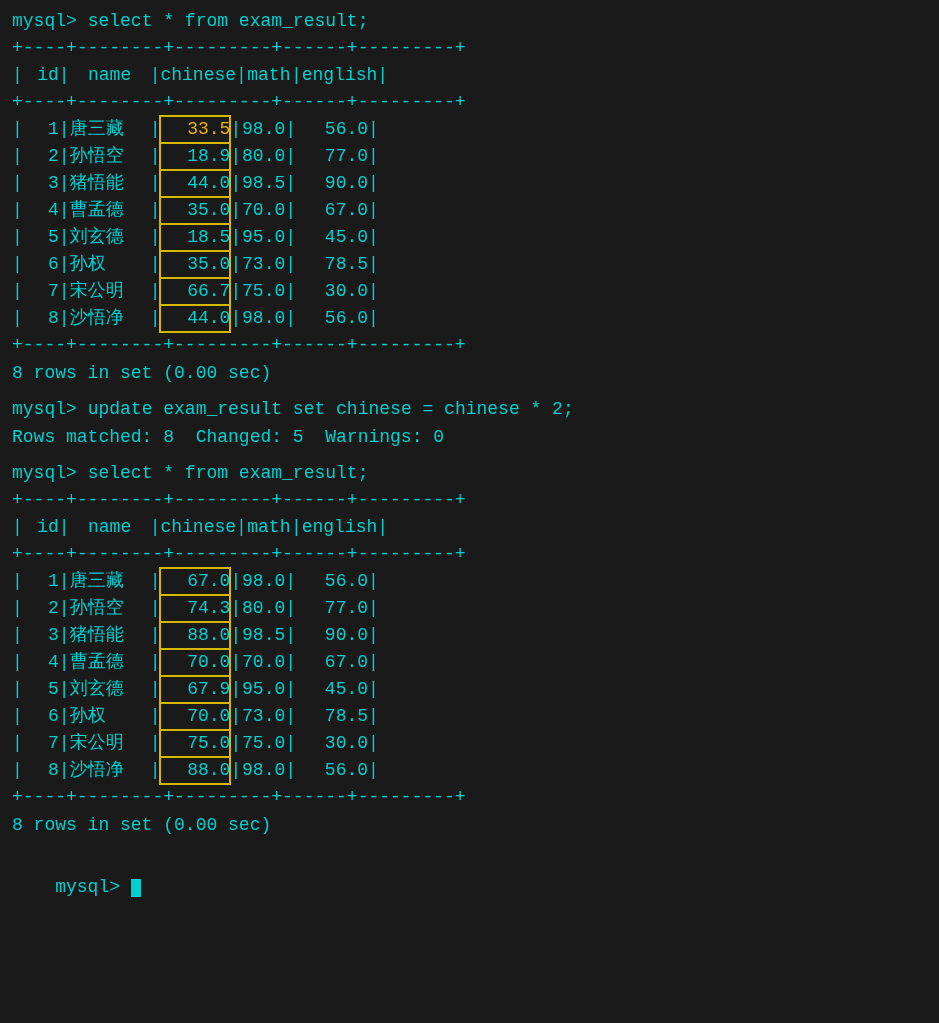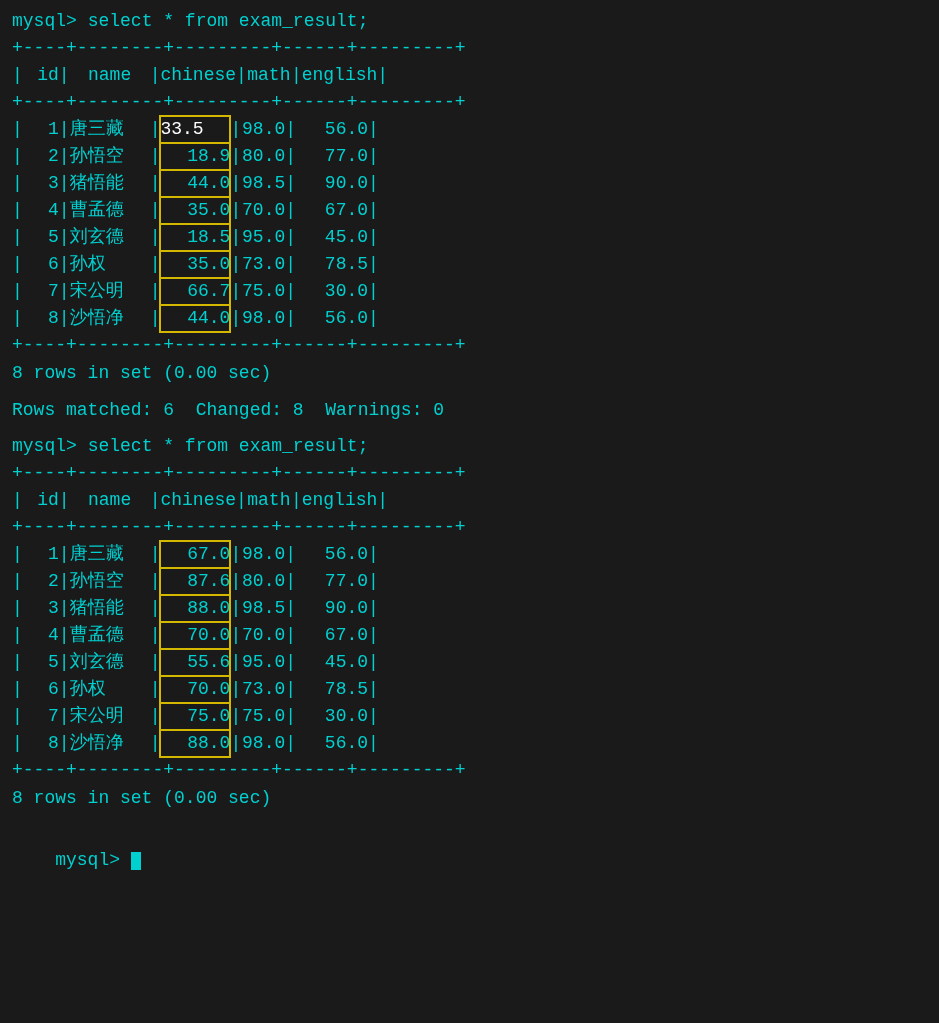--- a/index.html
+++ b/index.html
@@ -65,21 +65,21 @@
     </div>
     <div class="table-border-row">+----+--------+---------+------+---------+</div>
 
     <div id="table1-rows">
         <div style="display: flex; line-height: 1.5;">
           <span style="color:#00d0d0;">| </span>
           <span style="min-width:36px; text-align:right; color:#00d0d0;">1</span>
           <span style="color:#00d0d0;"> | </span>
           <span style="min-width:80px; text-align:left; color:#00d0d0;">唐三藏</span>
           <span style="color:#00d0d0;"> | </span>
-          <span style="min-width:70px; color:#ffffff; outline: 2px solid #d4b800; outline-offset:-1px; display:inline-block;font-family:Liberation Mono, monospace;">33.5</span>
+          <span style="min-width:70px; text-align:right; color:#eab308; outline: 2px solid #d4b800; outline-offset:-1px; display:inline-block;font-family:Liberation Mono, monospace;">33.5</span>
           <span style="color:#00d0d0;"> | </span>
           <span style="min-width:44px; text-align:right; color:#00d0d0;">98.0</span>
           <span style="color:#00d0d0;"> | </span>
           <span style="min-width:72px; text-align:right; color:#00d0d0;">56.0</span>
           <span style="color:#00d0d0;"> |</span>
         </div>
         <div style="display: flex; line-height: 1.5;">
           <span style="color:#00d0d0;">| </span>
           <span style="min-width:36px; text-align:right; color:#00d0d0;">2</span>
           <span style="color:#00d0d0;"> | </span>
@@ -171,21 +171,22 @@
           <span style="color:#00d0d0;"> |</span>
         </div>
       </div>
 
     <div class="table-border-row">+----+--------+---------+------+---------+</div>
   </div>
   <div class="info-line">8 rows in set (0.00 sec)</div>
 
   <div style="height:8px;"></div>
 
-  <div class="info-line">Rows matched: 6  Changed: 8  Warnings: 0</div>
+  <div class="full-row"><span>mysql&gt;</span> <span>update exam_result set chinese = chinese * 2;</span></div>
+  <div class="info-line">Rows matched: 8  Changed: 5  Warnings: 0</div>
 
   <div style="height:8px;"></div>
 
   <div class="full-row"><span>mysql&gt;</span> <span>select * from exam_result;</span></div>
 
   <div class="table-wrapper">
     <div class="table-border-row">+----+--------+---------+------+---------+</div>
     <div style="display:flex; line-height:1.5;">
       <span style="color:#00d0d0;">| </span>
         <span style="min-width:36px; text-align:right; color:#00d0d0;">id</span>
@@ -214,21 +215,21 @@
           <span style="color:#00d0d0;"> | </span>
           <span style="min-width:72px; text-align:right; color:#00d0d0;">56.0</span>
           <span style="color:#00d0d0;"> |</span>
         </div>
         <div style="display: flex; line-height: 1.5;">
           <span style="color:#00d0d0;">| </span>
           <span style="min-width:36px; text-align:right; color:#00d0d0;">2</span>
           <span style="color:#00d0d0;"> | </span>
           <span style="min-width:80px; text-align:left; color:#00d0d0;">孙悟空</span>
           <span style="color:#00d0d0;"> | </span>
-          <span style="min-width:70px; text-align:right; color:#00d0d0; outline: 2px solid #d4b800; outline-offset:-1px; display:inline-block;">87.6</span>
+          <span style="min-width:70px; text-align:right; color:#00d0d0; outline: 2px solid #d4b800; outline-offset:-1px; display:inline-block;">74.3</span>
           <span style="color:#00d0d0;"> | </span>
           <span style="min-width:44px; text-align:right; color:#00d0d0;">80.0</span>
           <span style="color:#00d0d0;"> | </span>
           <span style="min-width:72px; text-align:right; color:#00d0d0;">77.0</span>
           <span style="color:#00d0d0;"> |</span>
         </div>
         <div style="display: flex; line-height: 1.5;">
           <span style="color:#00d0d0;">| </span>
           <span style="min-width:36px; text-align:right; color:#00d0d0;">3</span>
           <span style="color:#00d0d0;"> | </span>
@@ -253,21 +254,21 @@
           <span style="color:#00d0d0;"> | </span>
           <span style="min-width:72px; text-align:right; color:#00d0d0;">67.0</span>
           <span style="color:#00d0d0;"> |</span>
         </div>
         <div style="display: flex; line-height: 1.5;">
           <span style="color:#00d0d0;">| </span>
           <span style="min-width:36px; text-align:right; color:#00d0d0;">5</span>
           <span style="color:#00d0d0;"> | </span>
           <span style="min-width:80px; text-align:left; color:#00d0d0;">刘玄德</span>
           <span style="color:#00d0d0;"> | </span>
-          <span style="min-width:70px; text-align:right; color:#00d0d0; outline: 2px solid #d4b800; outline-offset:-1px; display:inline-block;">55.6</span>
+          <span style="min-width:70px; text-align:right; color:#00d0d0; outline: 2px solid #d4b800; outline-offset:-1px; display:inline-block;">67.9</span>
           <span style="color:#00d0d0;"> | </span>
           <span style="min-width:44px; text-align:right; color:#00d0d0;">95.0</span>
           <span style="color:#00d0d0;"> | </span>
           <span style="min-width:72px; text-align:right; color:#00d0d0;">45.0</span>
           <span style="color:#00d0d0;"> |</span>
         </div>
         <div style="display: flex; line-height: 1.5;">
           <span style="color:#00d0d0;">| </span>
           <span style="min-width:36px; text-align:right; color:#00d0d0;">6</span>
           <span style="color:#00d0d0;"> | </span>

